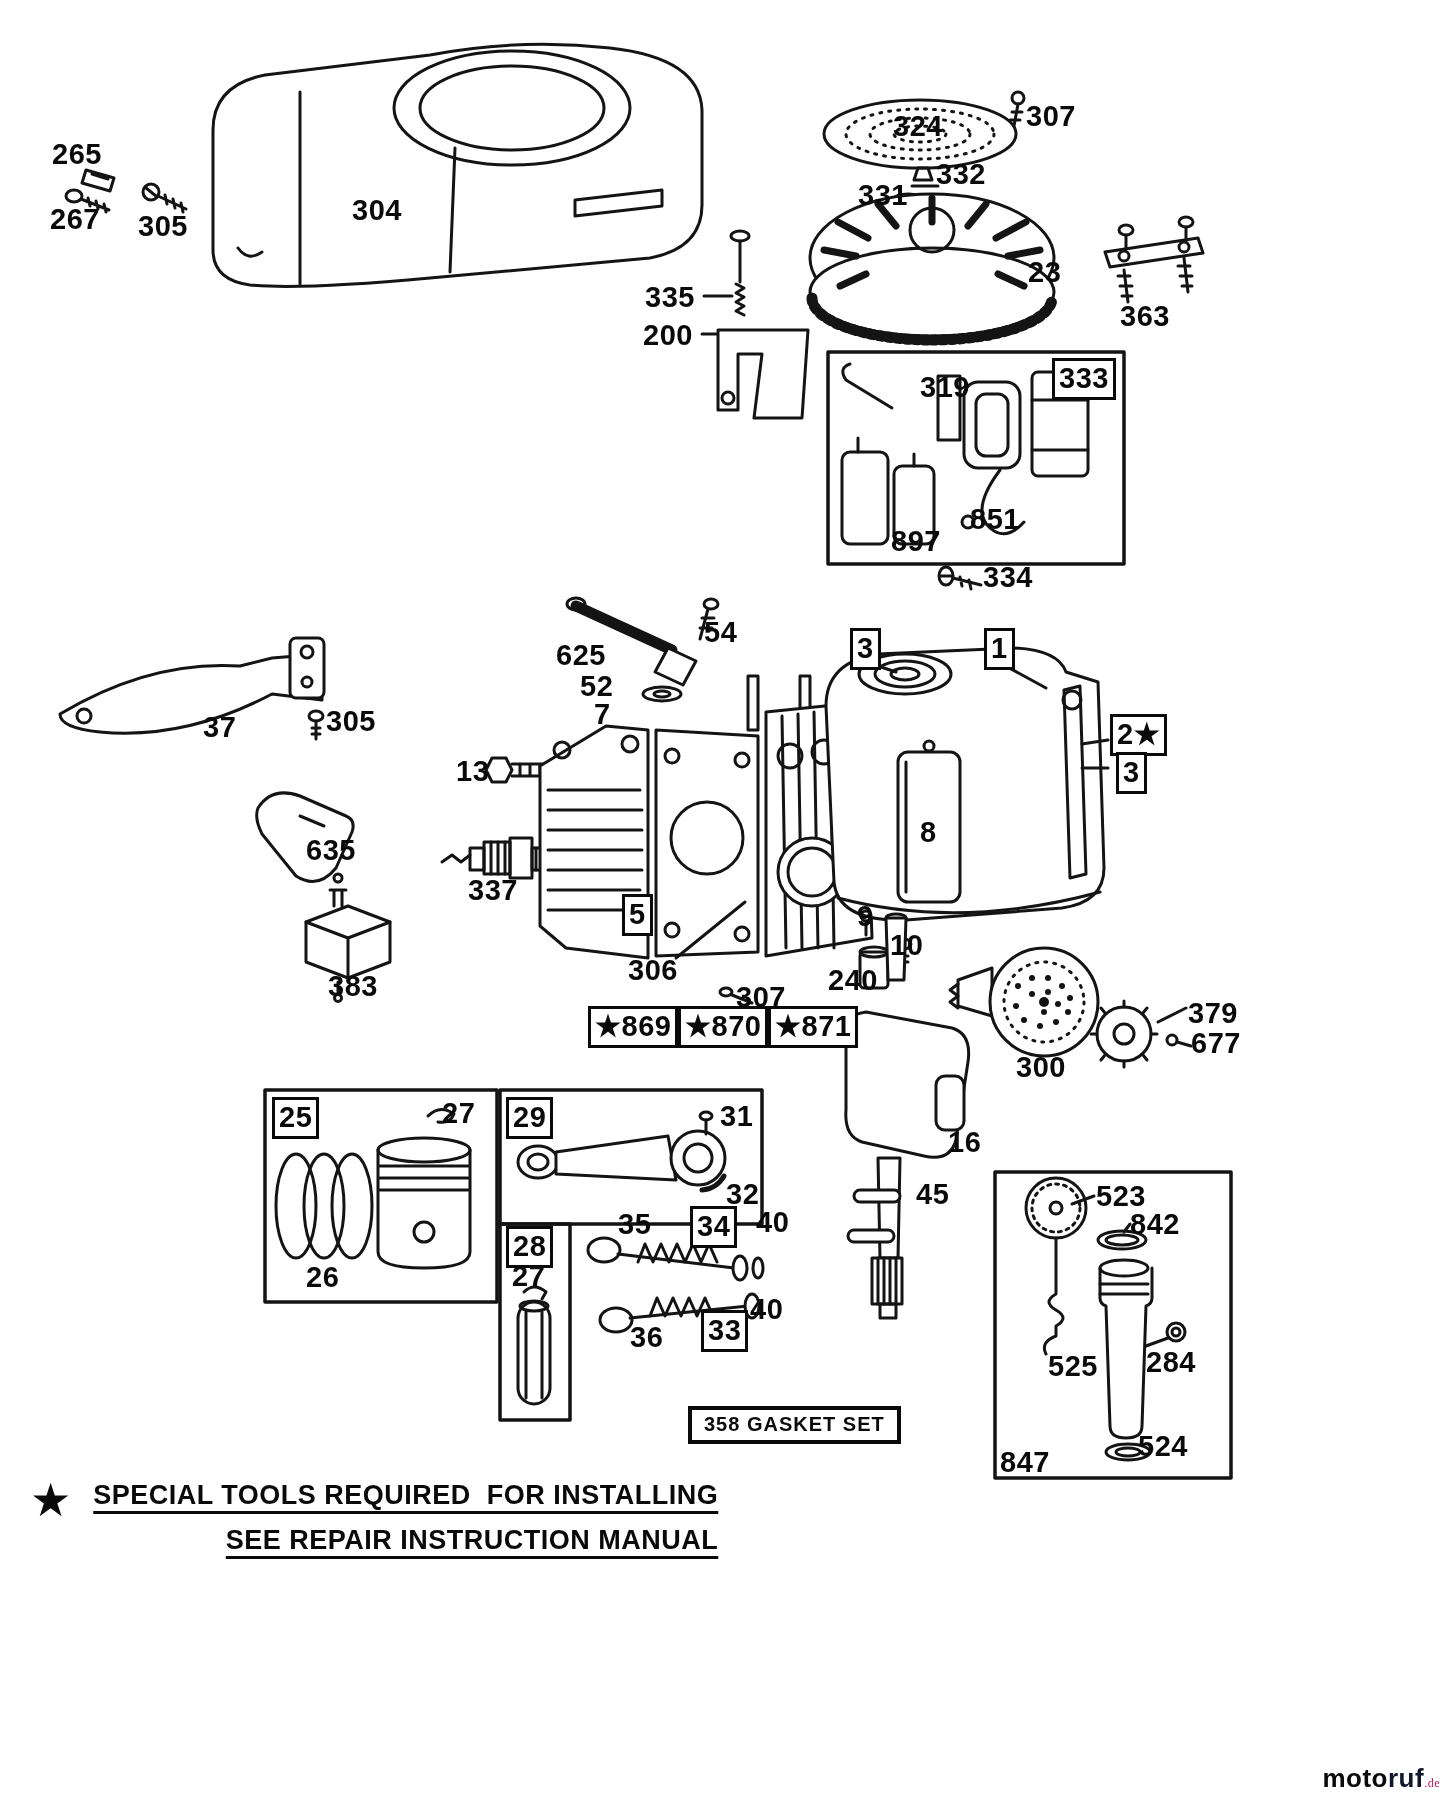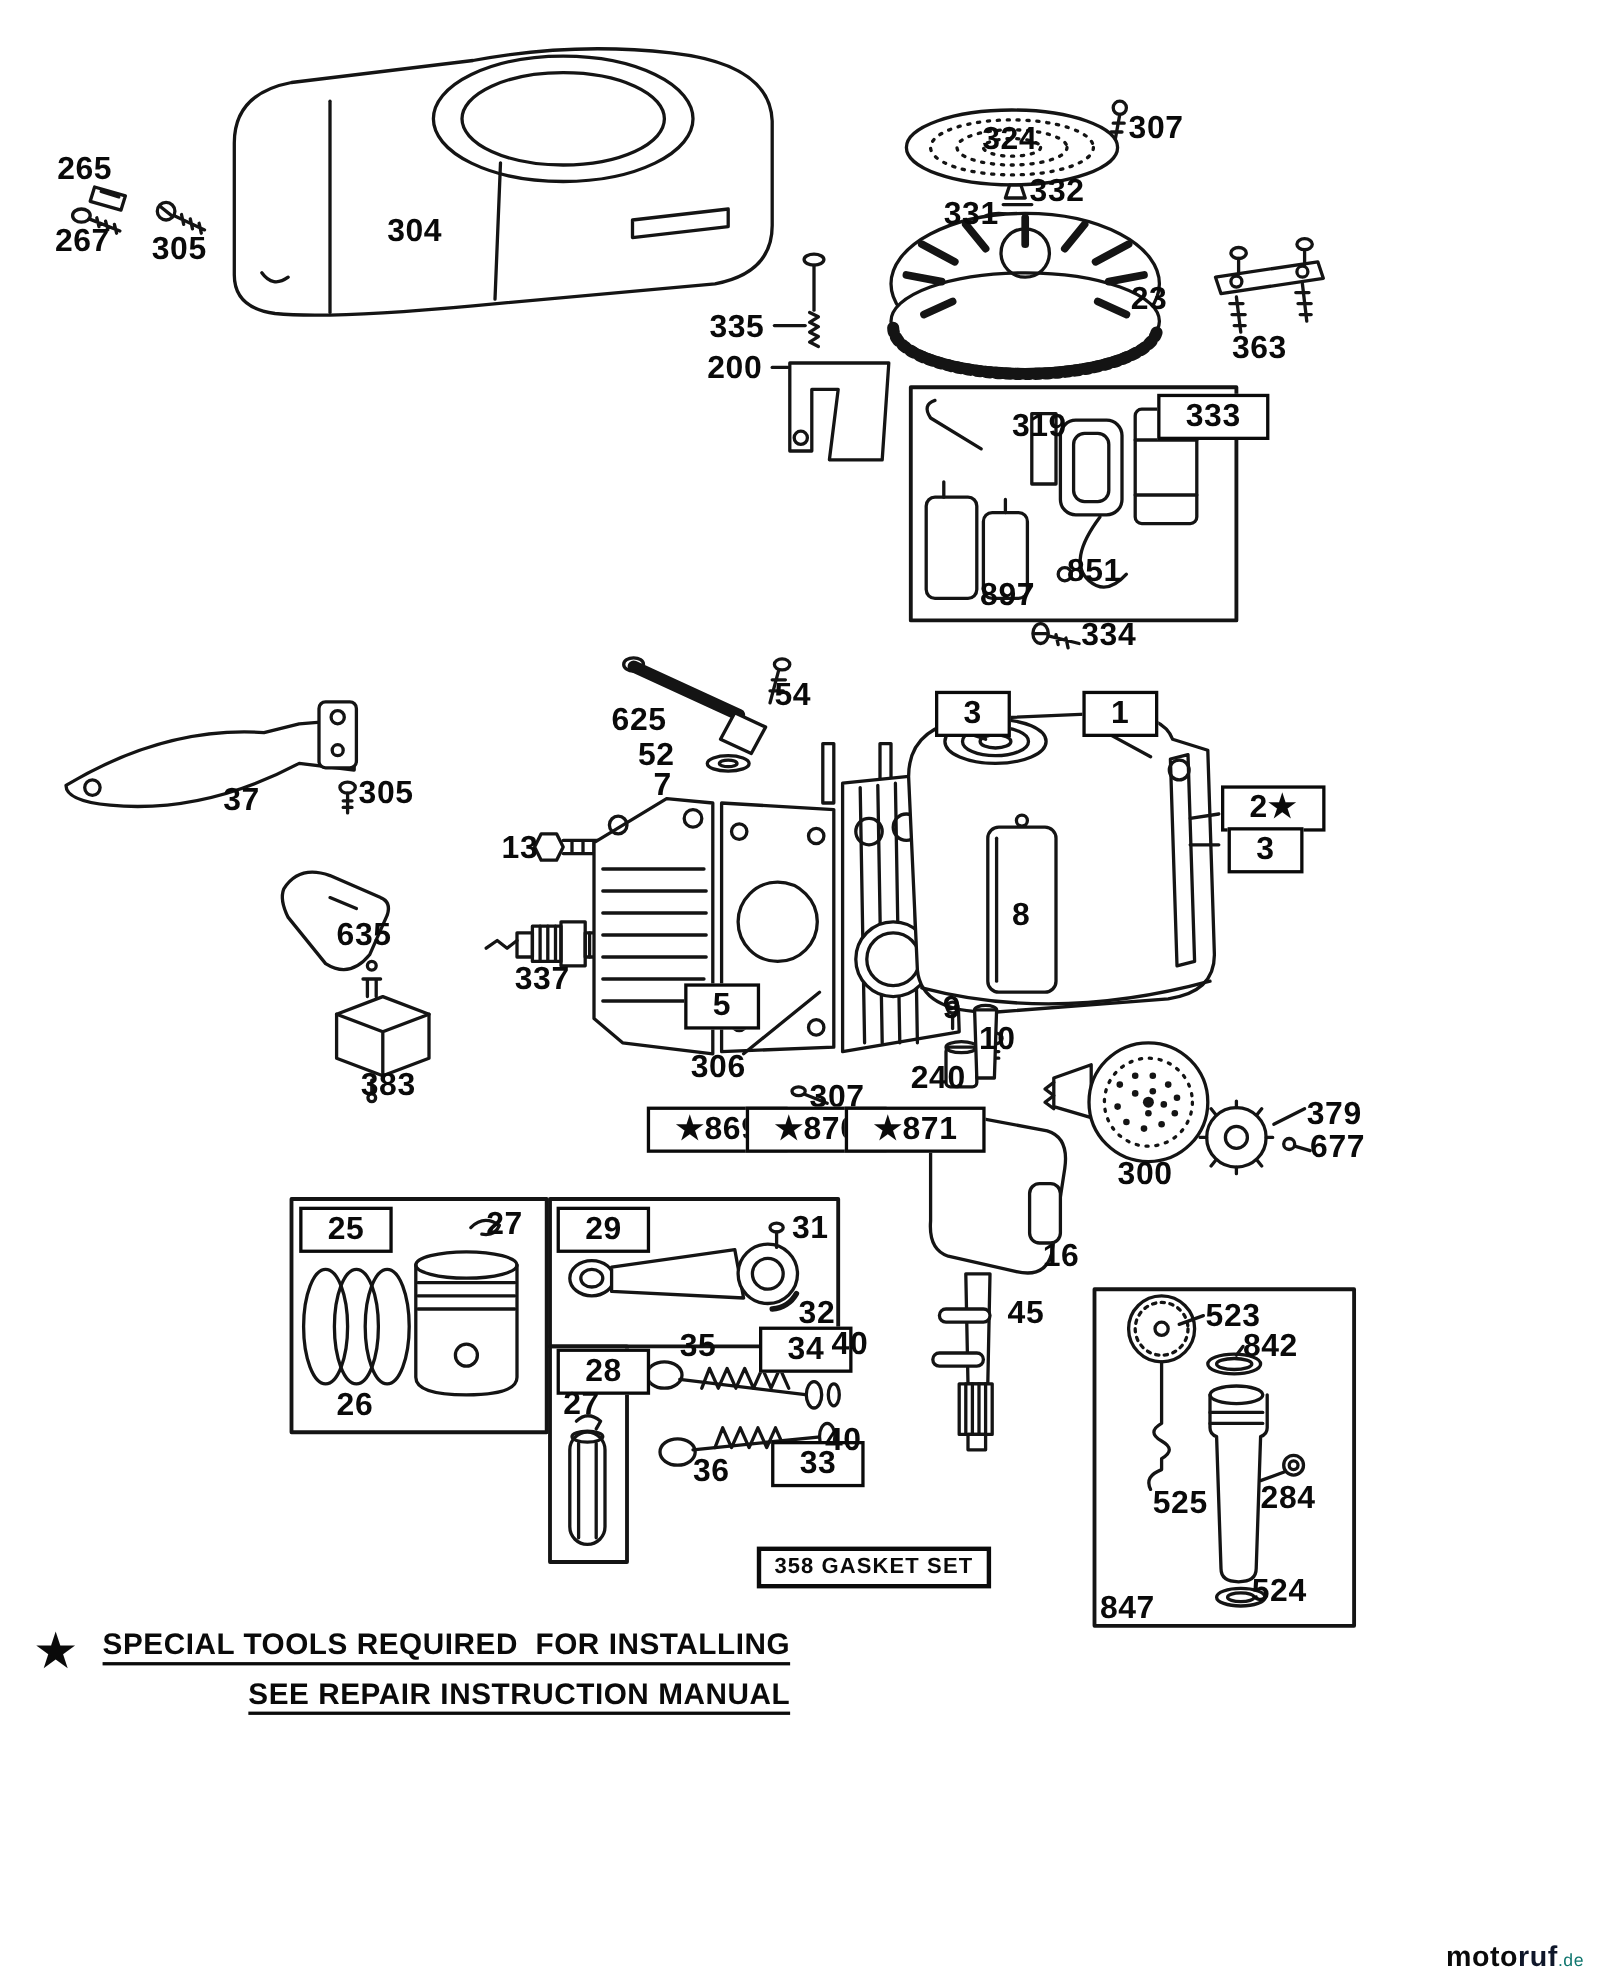--- a/index.html
+++ b/index.html
@@ -8,32 +8,32 @@
     width:1456px; height:1800px; position:relative; overflow:hidden;
     font-family:"Liberation Sans", sans-serif; color:#0a0a0a;
   }
   #stage { position:absolute; left:0; top:0; width:1456px; height:1800px; }
   svg.diagram { position:absolute; left:0; top:0; }
   #labels-layer { position:absolute; left:0; top:0; width:1456px; height:1800px; pointer-events:none; }
   .part-label {
     position:absolute; font-weight:700; font-size:29px; line-height:1;
     letter-spacing:0.5px; white-space:nowrap; color:#0a0a0a;
   }
-  .part-label.boxed { border:3px solid #0a0a0a; padding:3px 23px 4px; background:#ffffff; }
+  .part-label.boxed { border:3px solid #0a0a0a; padding:3px 4px 4px; background:#ffffff; }
   .part-label.big { font-size:20px; border-width:4px; padding:4px 12px 6px; letter-spacing:1px; }
   .footnote { position:absolute; left:30px; top:1480px; display:flex; gap:22px; align-items:flex-start; }
   .footnote .star { font-size:46px; line-height:0.9; }
   .footnote .lines { font-weight:700; font-size:27px; letter-spacing:0.5px; }
   .footnote .lines div {
     white-space:pre; text-decoration:underline; text-underline-offset:7px;
     text-decoration-thickness:2.5px; margin-bottom:14px;text-align:right;
   }
   .logo { position:absolute; right:16px; bottom:6px; font-weight:700; font-size:26px; letter-spacing:0.5px; }
   .logo .ruf { color:#0f172a; }
-  .logo .tld { font-size:16px; color:#0f766e; font-weight:400; }
+  .logo .tld { font-size:12px; color:#be185d; font-weight:400;font-family:Liberation Serif, serif; }
 </style>
 </head>
 <body>
 
 <div id="stage">
 
   <svg class="diagram" width="1456" height="1800" viewBox="0 0 1456 1800" xmlns="http://www.w3.org/2000/svg">
     <g stroke="#141414" fill="none" stroke-width="3" stroke-linejoin="round" stroke-linecap="round">
 
       <g>

